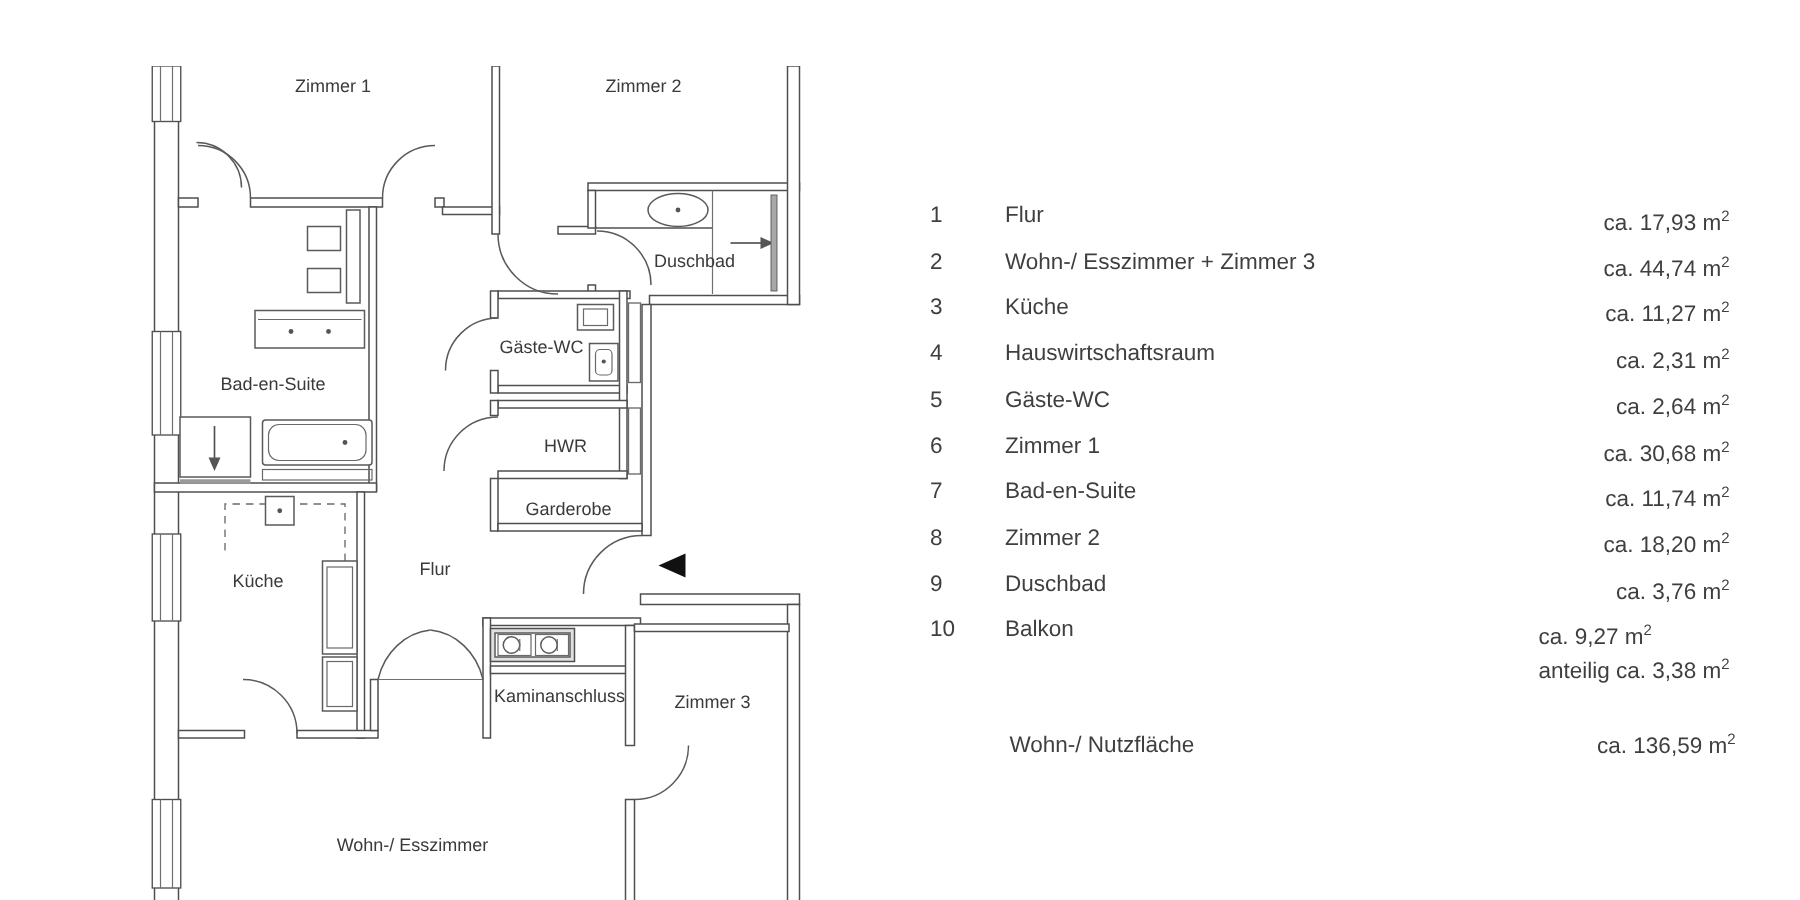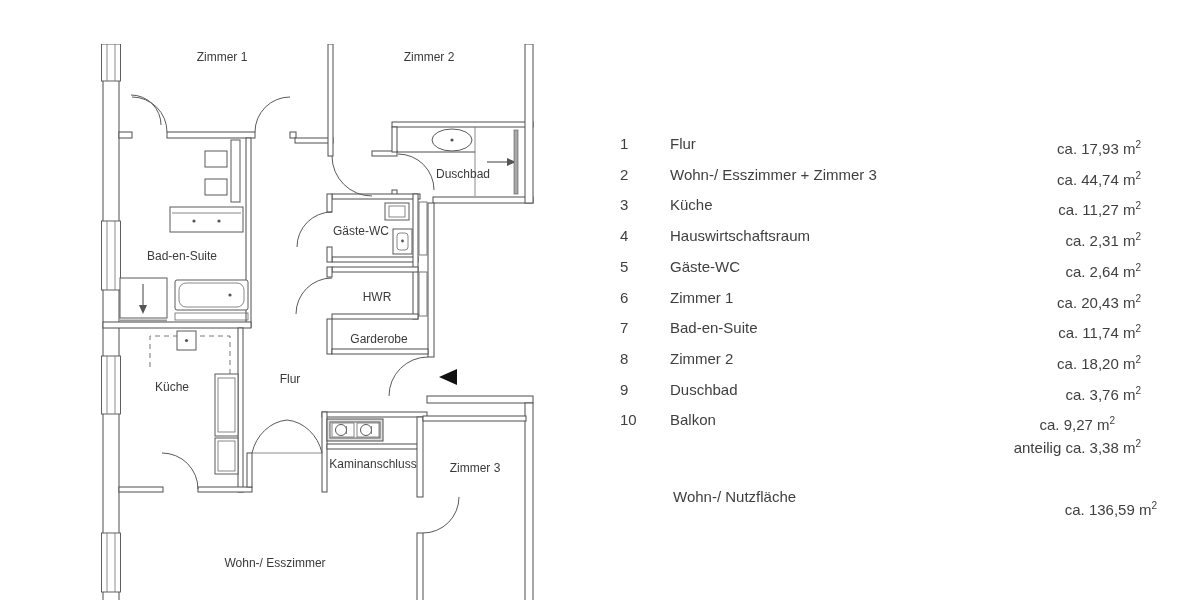--- a/index.html
+++ b/index.html
@@ -17,25 +17,25 @@
   .dash{fill:none;stroke:#6a6a6a;stroke-width:0.9;stroke-dasharray:5 4;}
   .win{fill:#fff;stroke:#4f4f4f;stroke-width:0.9;}
   .winband{fill:#b9b9b9;stroke:#5f5f5f;stroke-width:0.6;}
   .tray{stroke:#9a9a9a;stroke-width:3;}
   .panel{fill:#a8a8a8;stroke:#555;stroke-width:0.6;}
   .kamin{fill:#e0e0e0;stroke:#4f4f4f;stroke-width:1;}
   .roomlabel{font-size:12px;fill:#3a3a3a;text-anchor:middle;}
   .legend-row{position:absolute;left:620px;width:537px;height:30px;color:#3f3f3f;font-size:15px;}
   .legend-row .num{position:absolute;left:0;top:0;}
   .legend-row .lbl{position:absolute;left:50px;top:0;white-space:nowrap;}
-  .legend-row .val{position:absolute;right:16px;top:0;text-align:center;line-height:19px;}
+  .legend-row .val{position:absolute;right:4px;top:0;text-align:left;line-height:19px;}
   sup{font-size:10px;}
   #total-row{position:absolute;left:620px;top:444px;width:537px;color:#3f3f3f;font-size:15px;}
   #total-row .lbl{position:absolute;left:53px;top:0;white-space:nowrap;}
-  #total-row .val{position:absolute;right:0;top:12px;}
+  #total-row .val{position:absolute;right:0;top:0;}
 </style>
 </head>
 <body>
 
 <div id="stage">
 
   <svg width="1200" height="600" viewBox="0 0 1200 600">
 
     <g>
       <rect class="wall" x="103" y="0" width="16" height="585"></rect>
@@ -289,21 +289,21 @@
         <span class="num">5</span>
         <span class="lbl">Gäste-WC</span>
         <span class="val">
           <div><span>ca. 2,64 m</span><sup>2</sup></div>
         </span>
       </div>
       <div class="legend-row" style="top: 244.5px;">
         <span class="num">6</span>
         <span class="lbl">Zimmer 1</span>
         <span class="val">
-          <div><span>ca. 20,43 m</span><sup>2</sup></div>
+          <div><span>ca. 30,68 m</span><sup>2</sup></div>
         </span>
       </div>
       <div class="legend-row" style="top: 275.2px;">
         <span class="num">7</span>
         <span class="lbl">Bad-en-Suite</span>
         <span class="val">
           <div><span>ca. 11,74 m</span><sup>2</sup></div>
         </span>
       </div>
       <div class="legend-row" style="top: 305.9px;">

